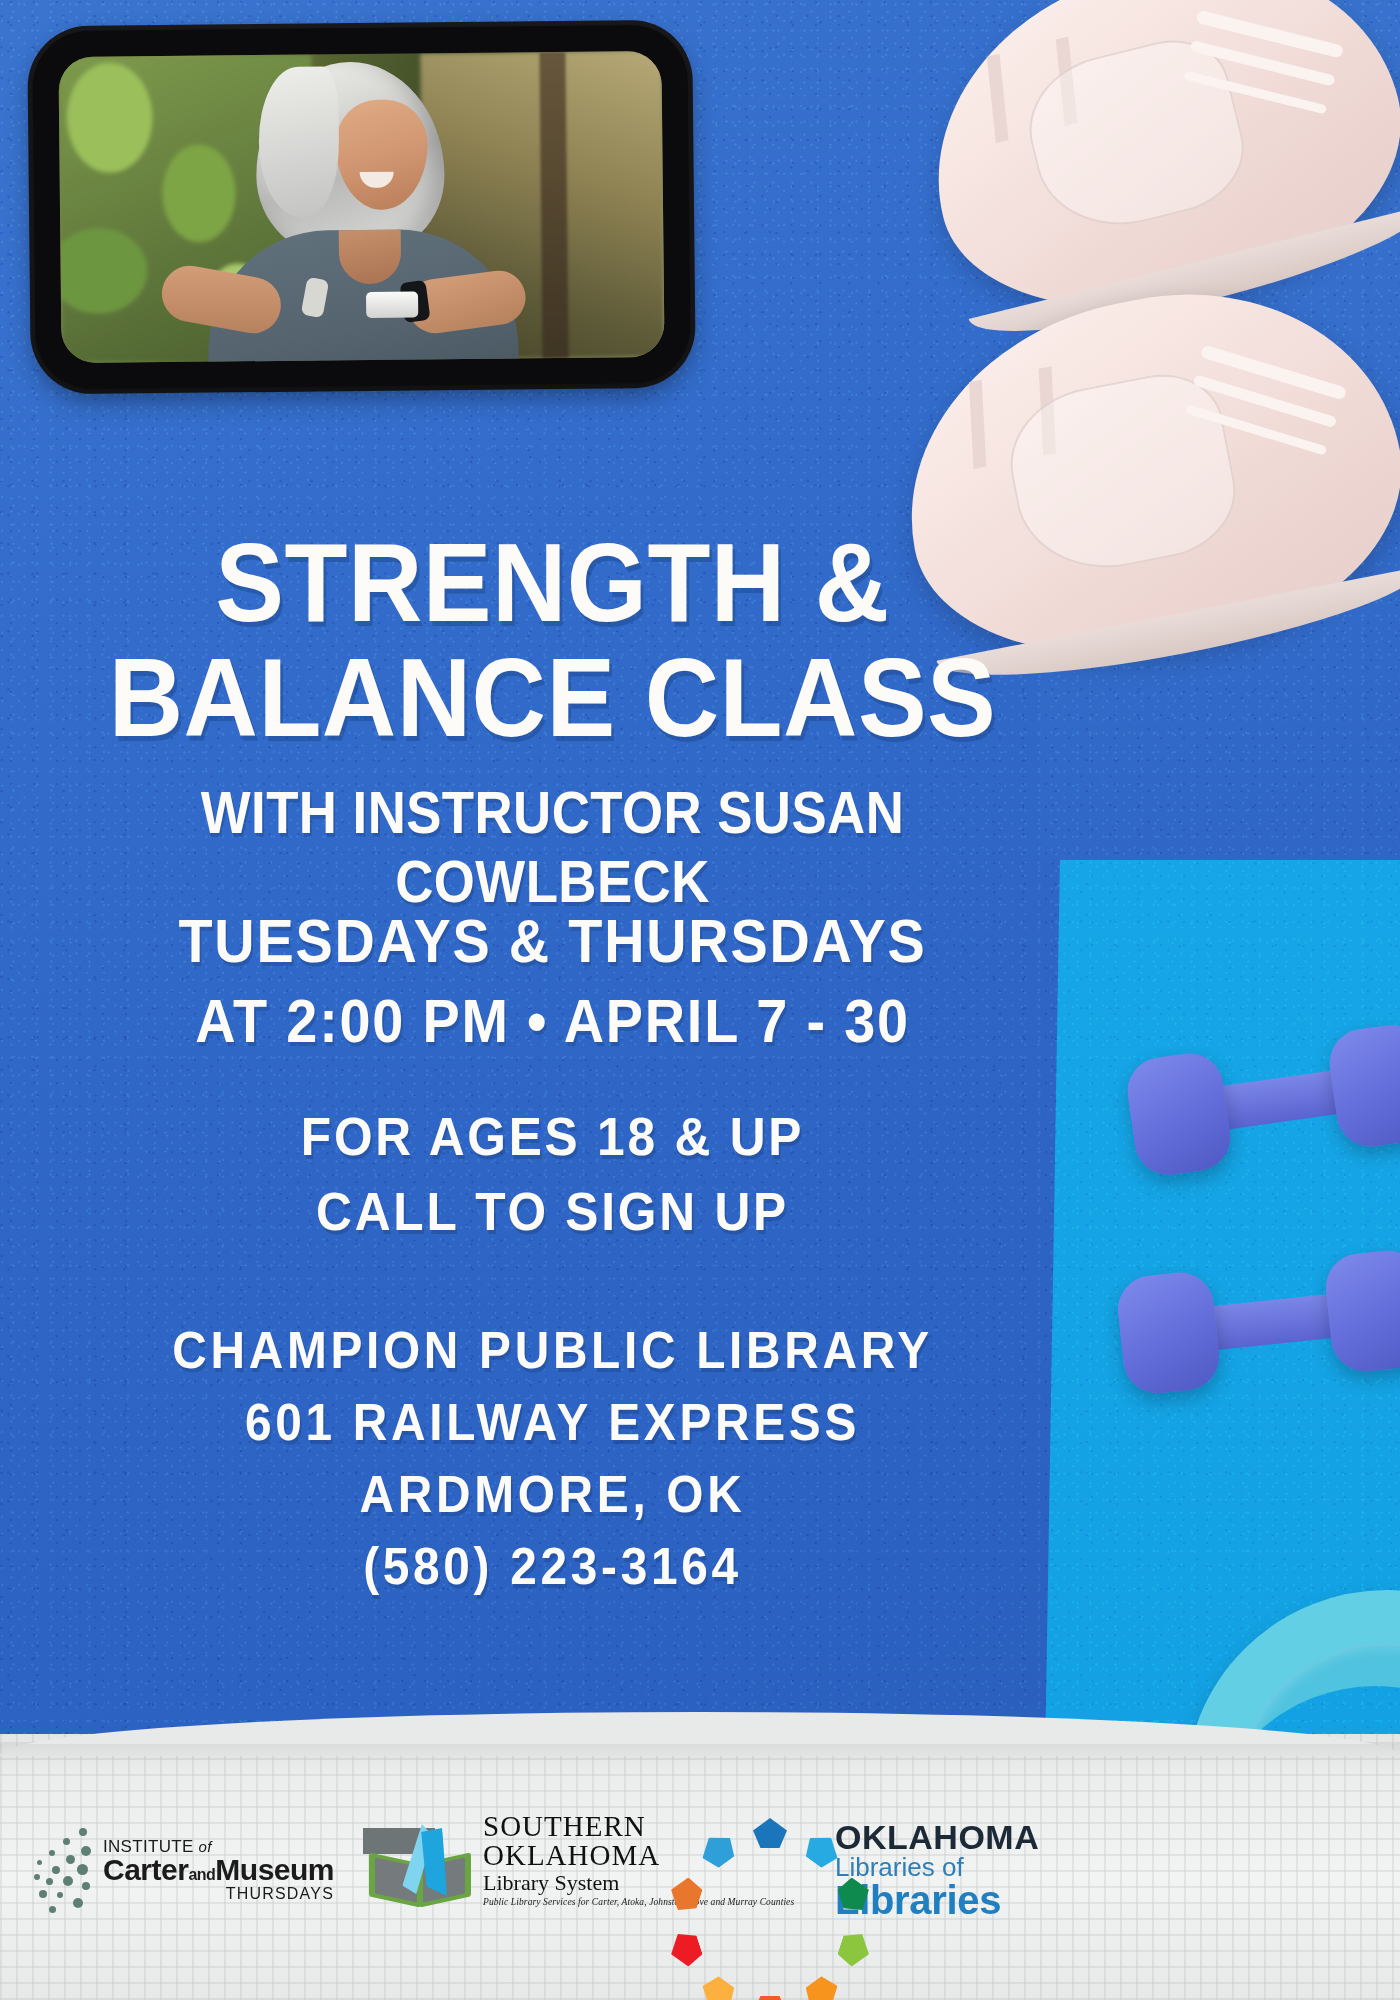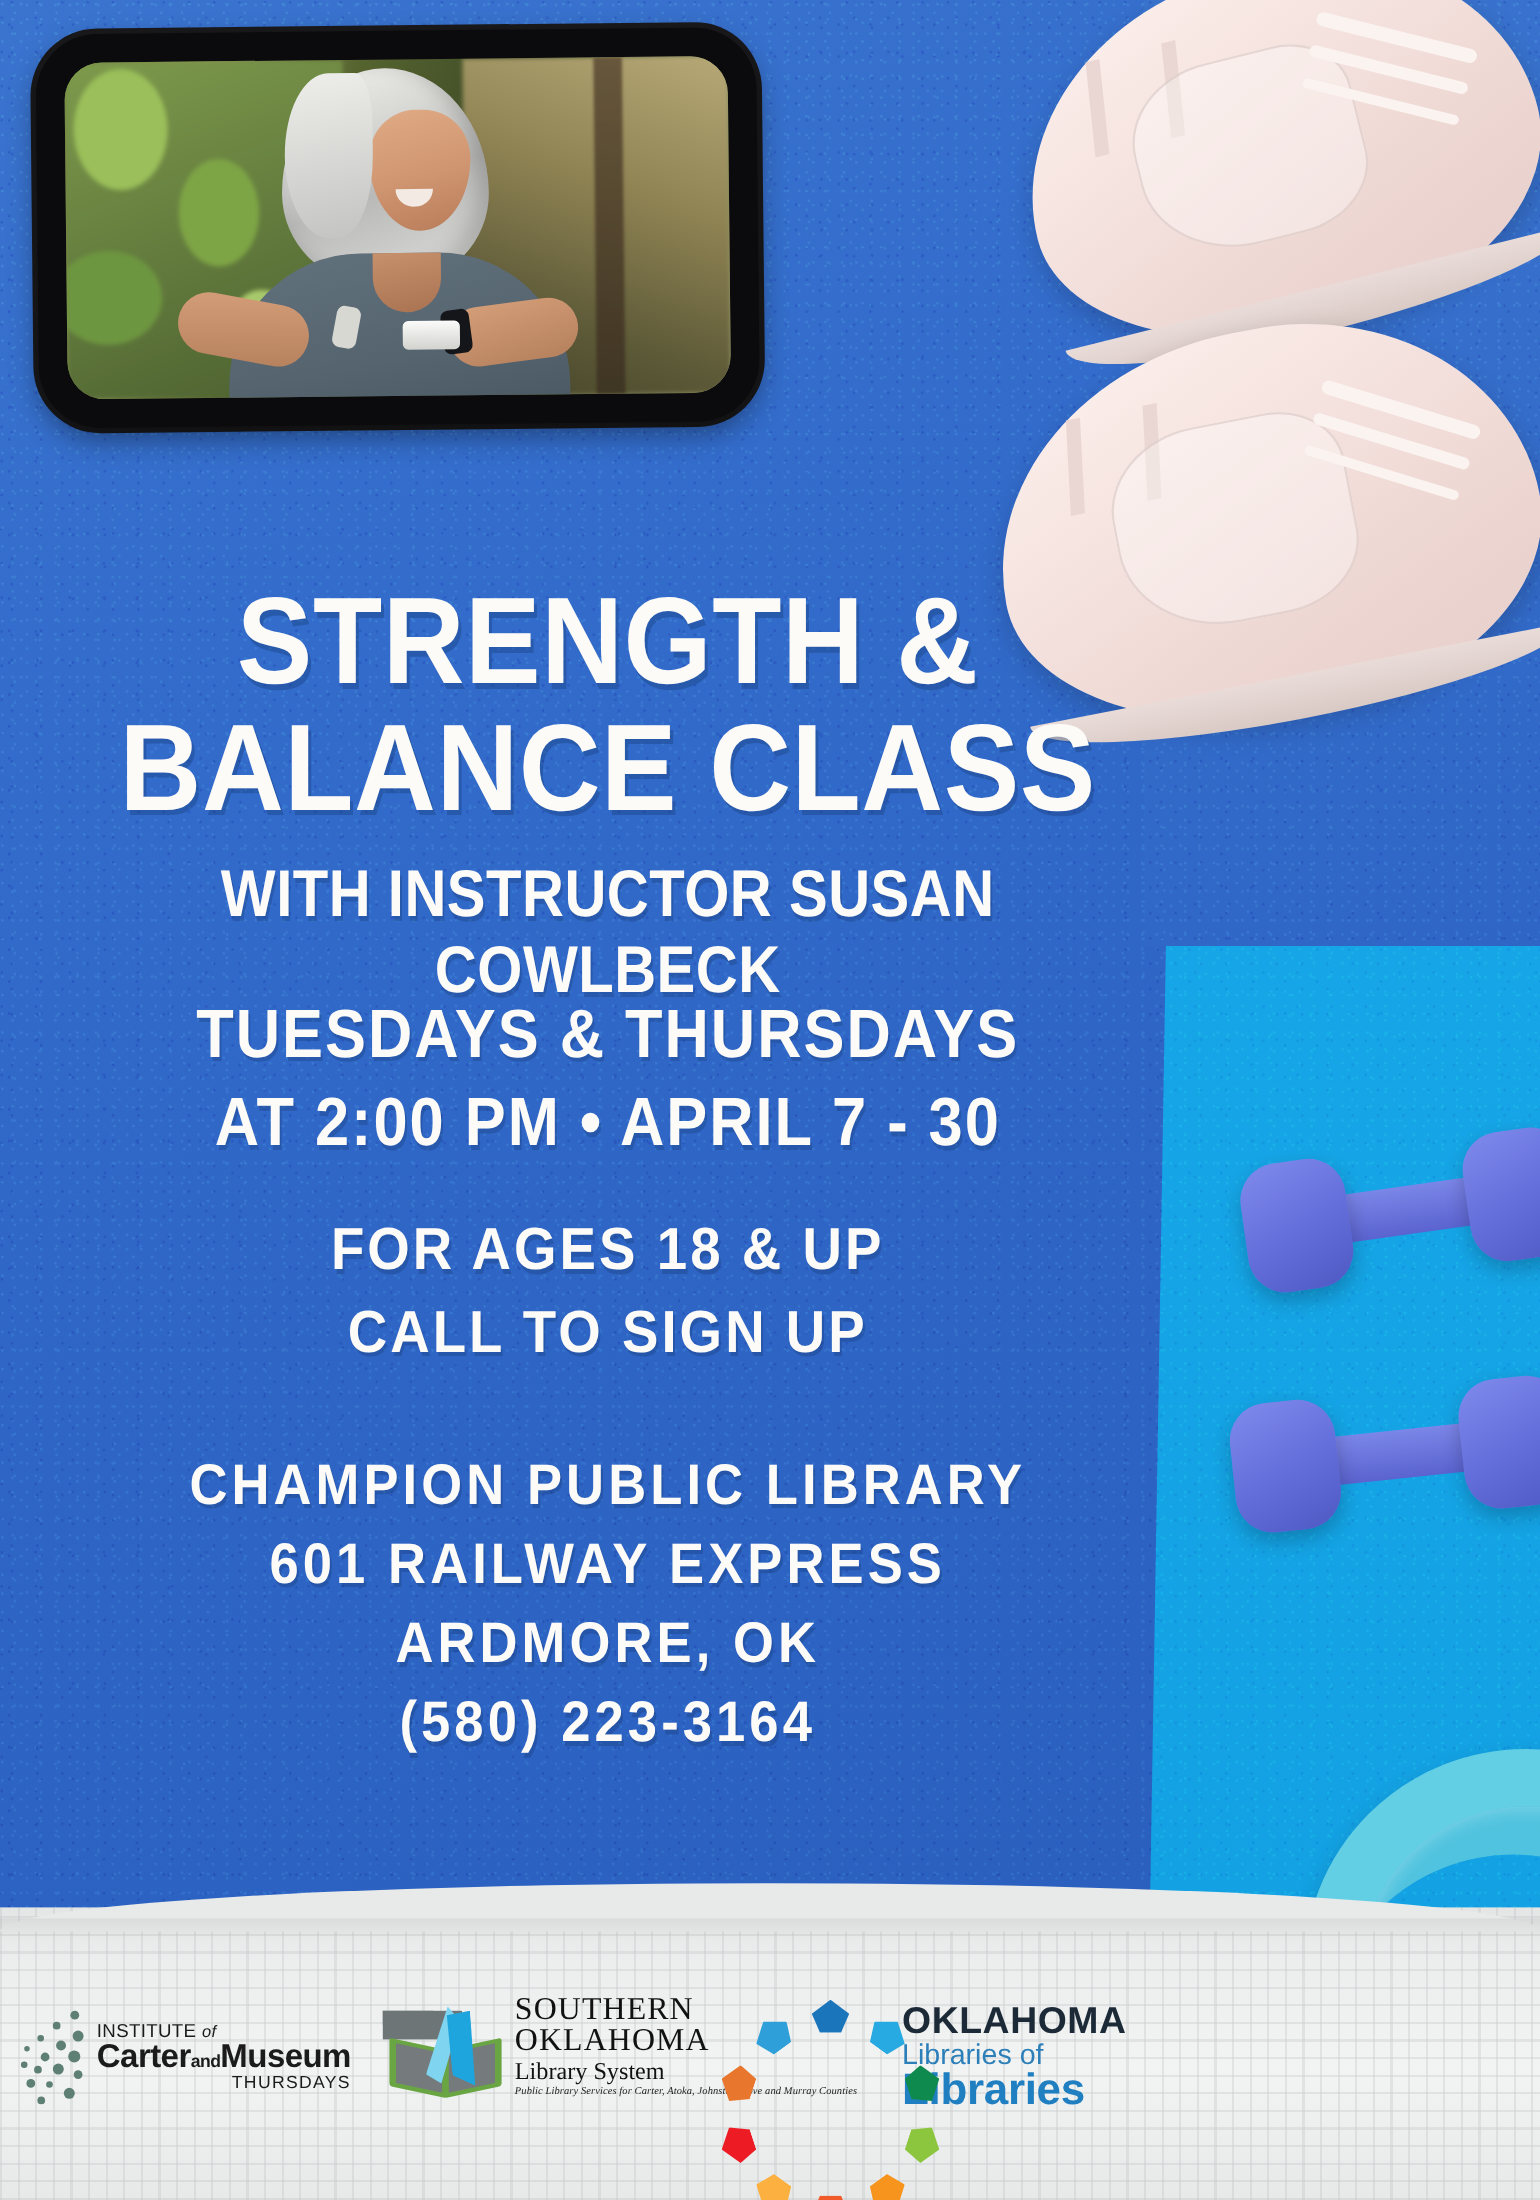--- a/index.html
+++ b/index.html
@@ -231,21 +231,21 @@
   }
   .ag1{top:1105px;} .ag2{top:1180px;}
   .addr{
     position:absolute;left:0;width:1105px;text-align:center;
     color:#fdfbf7;font-size:52px;font-weight:700;letter-spacing:4px;
     text-shadow:2px 4px 0 rgba(20,52,110,.30);transform:scaleX(.92);
   }
   .ad1{top:1320px;} .ad2{top:1392px;} .ad3{top:1464px;} .ad4{top:1536px;}
 
   
-  .logos{position:absolute;left:0;bottom:46px;width:1229px;height:150px;}
+  .logos{position:absolute;left:15px;bottom:46px;width:1229px;height:150px;}
   .logo{position:absolute;display:flex;align-items:center;}
 
   
   .imls{left:18px;top:18px;}
   .imls-dots{position:relative;width:62px;height:96px;margin-right:8px;}
   .imls-dots i{position:absolute;border-radius:50%;background:#5d7f74;display:block;}
   .imls-txt{line-height:1.02;color:#1b1b1b;}
   .imls-l1{font-size:17px;letter-spacing:.3px;}
   .imls-l1 em{font-style:italic;font-size:15px;}
   .imls-l2{font-size:30px;font-weight:700;letter-spacing:-.5px;}

